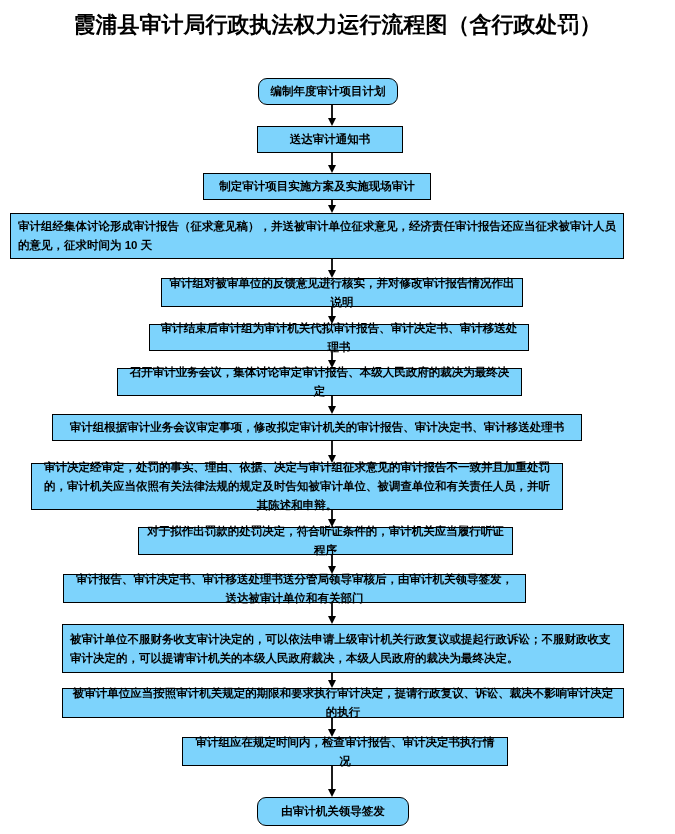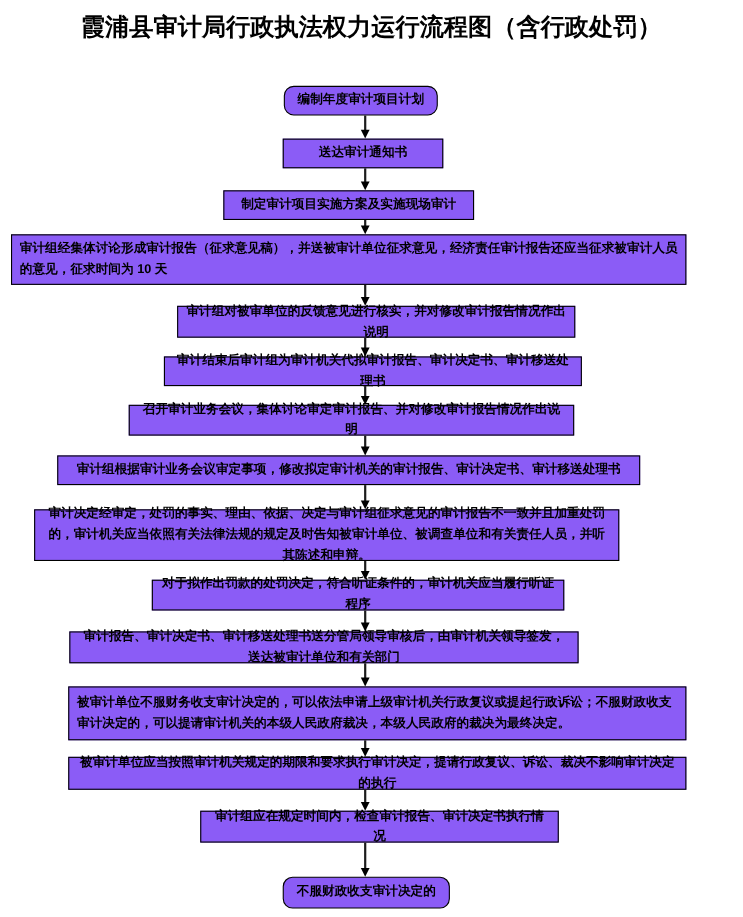--- a/index.html
+++ b/index.html
@@ -29,21 +29,21 @@
     text-align: center;
     font-size: 22px;
     font-weight: bold;
     letter-spacing: 0px;
     white-space: nowrap;
   }
   .node {
     position: absolute;
     box-sizing: border-box;
     border: 1.5px solid #000000;
-    background: #8b5cf6;
+    background: #7dd3fc;
     display: flex;
     align-items: center;
     justify-content: center;
     text-align: center;
     font-size: 11.5px;
     font-weight: bold;
     line-height: 19px;
     padding: 1px 7px;
   }
   .node.rounded {
@@ -103,21 +103,21 @@
 
   <div class="node" style="left:161px;top:278px;width:362px;height:29px">
     <span class="node-label">审计组对被审单位的反馈意见进行核实，并对修改审计报告情况作出说明</span>
   </div>
 
   <div class="node" style="left:149px;top:324px;width:380px;height:27px">
     <span class="node-label">审计结束后审计组为审计机关代拟审计报告、审计决定书、审计移送处理书</span>
   </div>
 
   <div class="node" style="left:117px;top:368px;width:405px;height:28px">
-    <span class="node-label">召开审计业务会议，集体讨论审定审计报告、并对修改审计报告情况作出说明</span>
+    <span class="node-label">召开审计业务会议，集体讨论审定审计报告、本级人民政府的裁决为最终决定</span>
   </div>
 
   <div class="node" style="left:52px;top:414px;width:530px;height:27px">
     <span class="node-label">审计组根据审计业务会议审定事项，修改拟定审计机关的审计报告、审计决定书、审计移送处理书</span>
   </div>
 
   <div class="node" style="left:31px;top:463px;width:532px;height:47px">
     <span class="node-label">审计决定经审定，处罚的事实、理由、依据、决定与审计组征求意见的审计报告不一致并且加重处罚的，审计机关应当依照有关法律法规的规定及时告知被审计单位、被调查单位和有关责任人员，并听其陈述和申辩。</span>
   </div>
 
@@ -135,21 +135,21 @@
 
   <div class="node" style="left:62px;top:688px;width:562px;height:30px">
     <span class="node-label">被审计单位应当按照审计机关规定的期限和要求执行审计决定，提请行政复议、诉讼、裁决不影响审计决定的执行</span>
   </div>
 
   <div class="node" style="left:182px;top:737px;width:326px;height:29px">
     <span class="node-label">审计组应在规定时间内，检查审计报告、审计决定书执行情况</span>
   </div>
 
   <div class="node rounded" style="left:257px;top:797px;width:152px;height:29px">
-    <span class="node-label">不服财政收支审计决定的</span>
+    <span class="node-label">由审计机关领导签发</span>
   </div>
 
   <div class="arrow" style="left:327px;top:105px;height:21px">
     <div class="arrow-line"></div>
     <div class="arrow-head"></div>
   </div>
   <div class="arrow" style="left:327px;top:153px;height:20px">
     <div class="arrow-line"></div>
     <div class="arrow-head"></div>
   </div>

